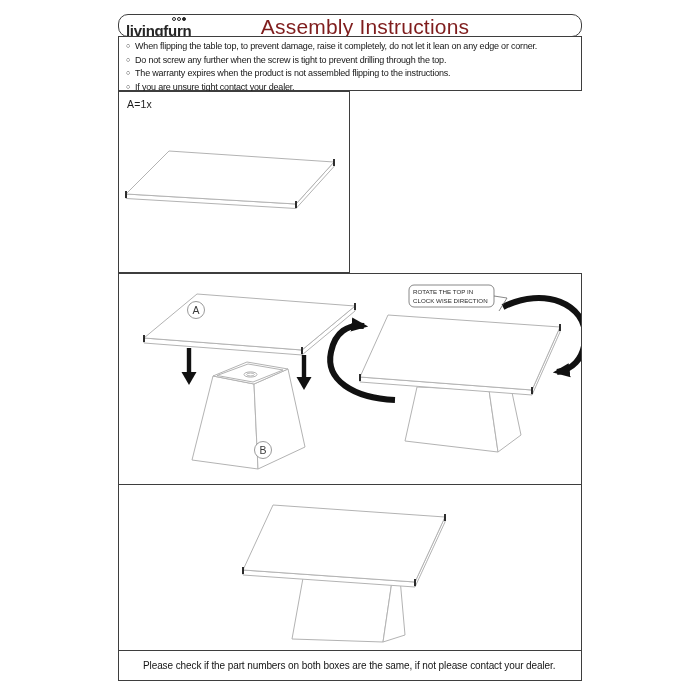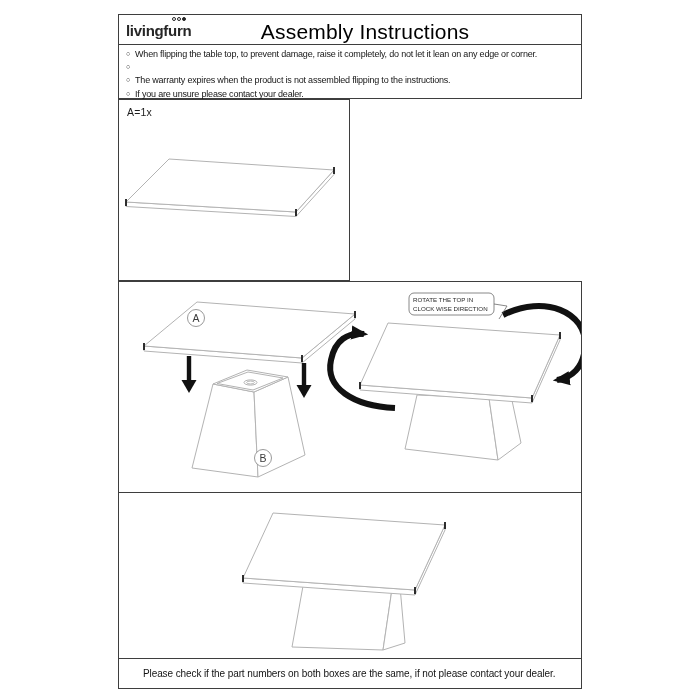--- a/index.html
+++ b/index.html
@@ -5,26 +5,26 @@
   html,body{margin:0;padding:0;}
   body{
     width:700px;height:700px;background:#ffffff;position:relative;overflow:hidden;
     font-family:"Liberation Sans", sans-serif;color:#1f1f1f;
   }
   .page{position:absolute;left:118px;top:14px;width:464px;height:672px;background:#fff;}
   .sec{box-sizing:border-box;border:1px solid #3e3e3e;background:#fff;position:relative;}
   .sec + .sec{margin-top:-1px;}
 
   
-  .hdr{height:31px;display:flex;align-items:flex-end;}
+  .hdr{height:23px;display:flex;align-items:flex-start;border-radius:10px;}
   .brand{position:absolute;left:7px;top:7px;font-size:15px;font-weight:700;letter-spacing:-0.3px;color:#262626;}
   .brand .dots{position:absolute;top:-5px;right:5px;display:flex;gap:1px;}
   .brand .dots i{display:block;width:4px;height:4px;border-radius:50%;border:1px solid #262626;box-sizing:border-box;}
   .brand .dots i.filled{background:#262626;}
-  .title{width:100%;text-align:center;font-size:21px;color:#000000;letter-spacing:0.2px;padding-left:30px;box-sizing:border-box;}
+  .title{width:100%;text-align:center;font-size:21px;color:#7f1d1d;letter-spacing:0.2px;padding-left:30px;box-sizing:border-box;}
 
   
   .notes{height:55px;padding:3px 6px 16px 7px;}
   .note{display:flex;align-items:baseline;font-size:9px;letter-spacing:-0.2px;color:#161616;line-height:12.5px;white-space:nowrap;}
   .note .blt{font-size:7px;margin-right:5px;position:relative;top:-1px;}
 
   
   .parts{height:182px;display:flex;padding:0;border:none;}
   .cell{box-sizing:border-box;border:1px solid #3e3e3e;width:232px;height:182px;position:relative;background:#fff;}
   .cell + .cell{margin-left:-1px;}
@@ -69,28 +69,29 @@
     <div class="title">Assembly Instructions</div>
   </div>
 
   <div class="sec notes">
     <div class="note">
         <span class="blt">○</span>
         <span>When flipping the table top, to prevent damage, raise it completely, do not let it lean on any edge or corner.</span>
       </div>
     <div class="note">
         <span class="blt">○</span>
+        <span>Do not screw any further when the screw is tight to prevent drilling through the top.</span>
       </div>
     <div class="note">
         <span class="blt">○</span>
         <span>The warranty expires when the product is not assembled flipping to the instructions.</span>
       </div>
     <div class="note">
         <span class="blt">○</span>
-        <span>If you are unsure please contact your dealer.</span>
+        <span>If you are unsure tight contact your dealer.</span>
       </div>
   </div>
 
   <div class="parts">
     <div class="cell">
       <div class="lbl">A=1x</div>
       <svg width="230" height="180" viewBox="0 0 230 180">
         <polygon class="ln" points="7,102 177,112 177,116.5 7,106.5"></polygon>
         <polygon class="ln" points="177,112 215,70 215,74.5 177,116.5"></polygon>
         <polygon class="ln" points="7,102 50,59 215,70 177,112"></polygon>

